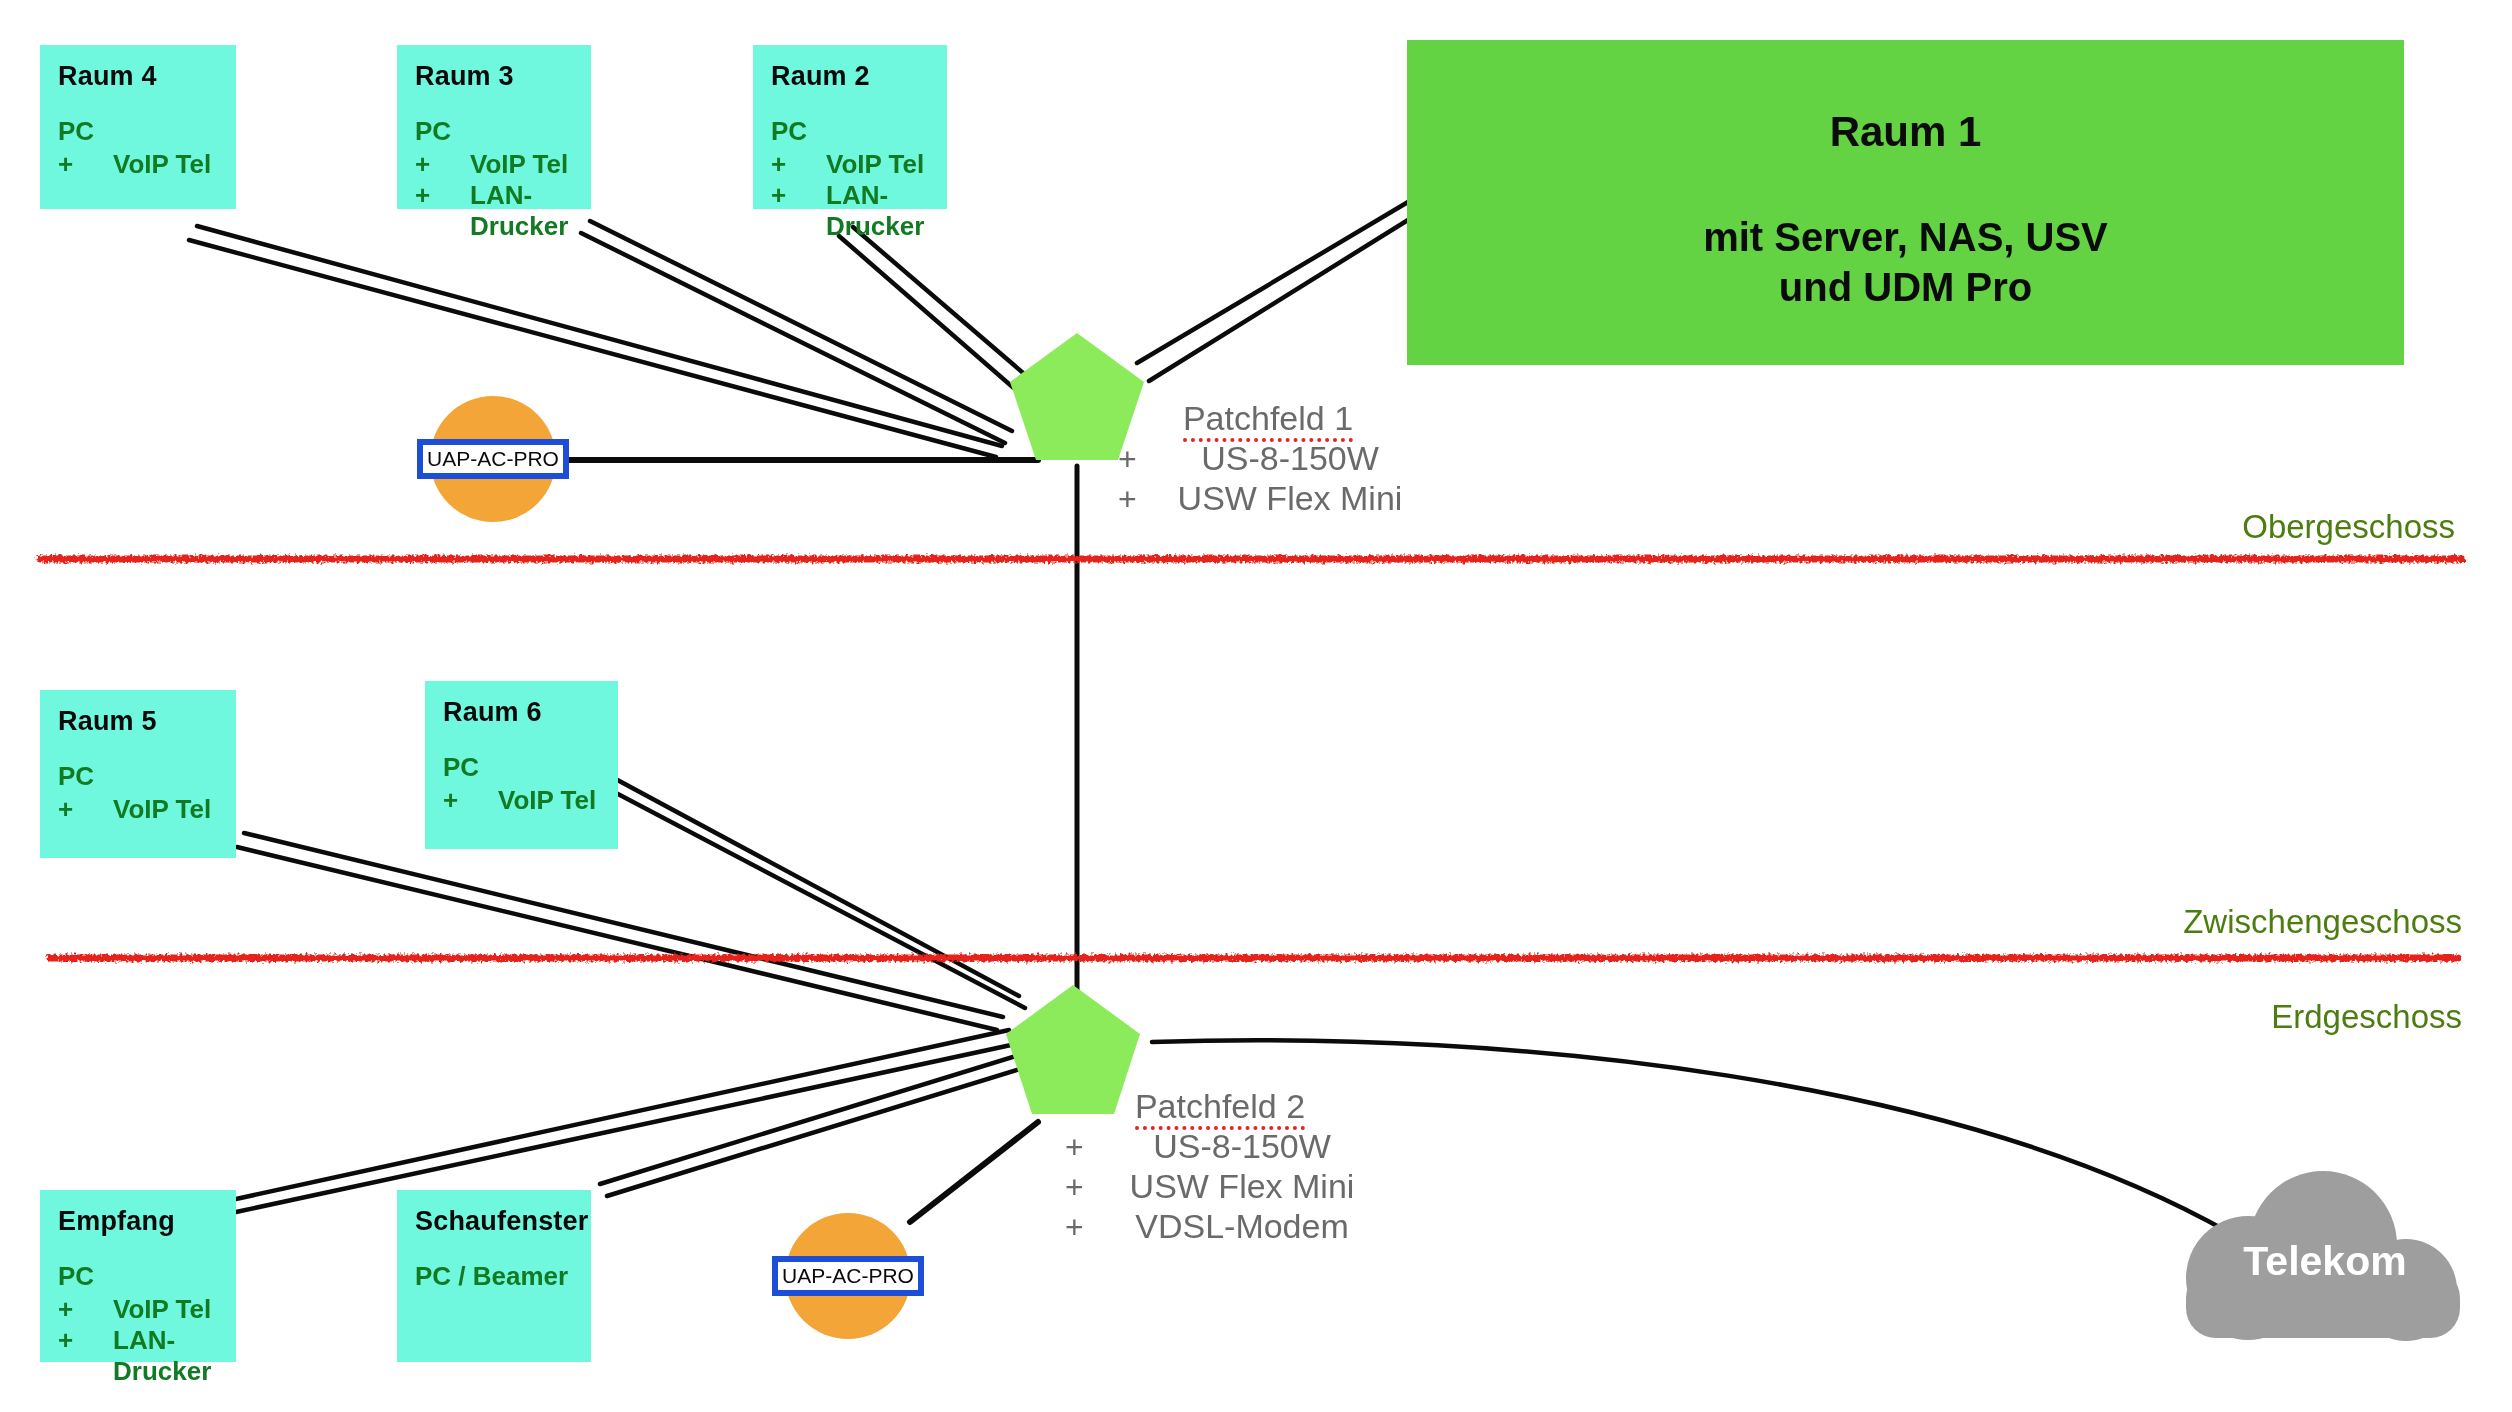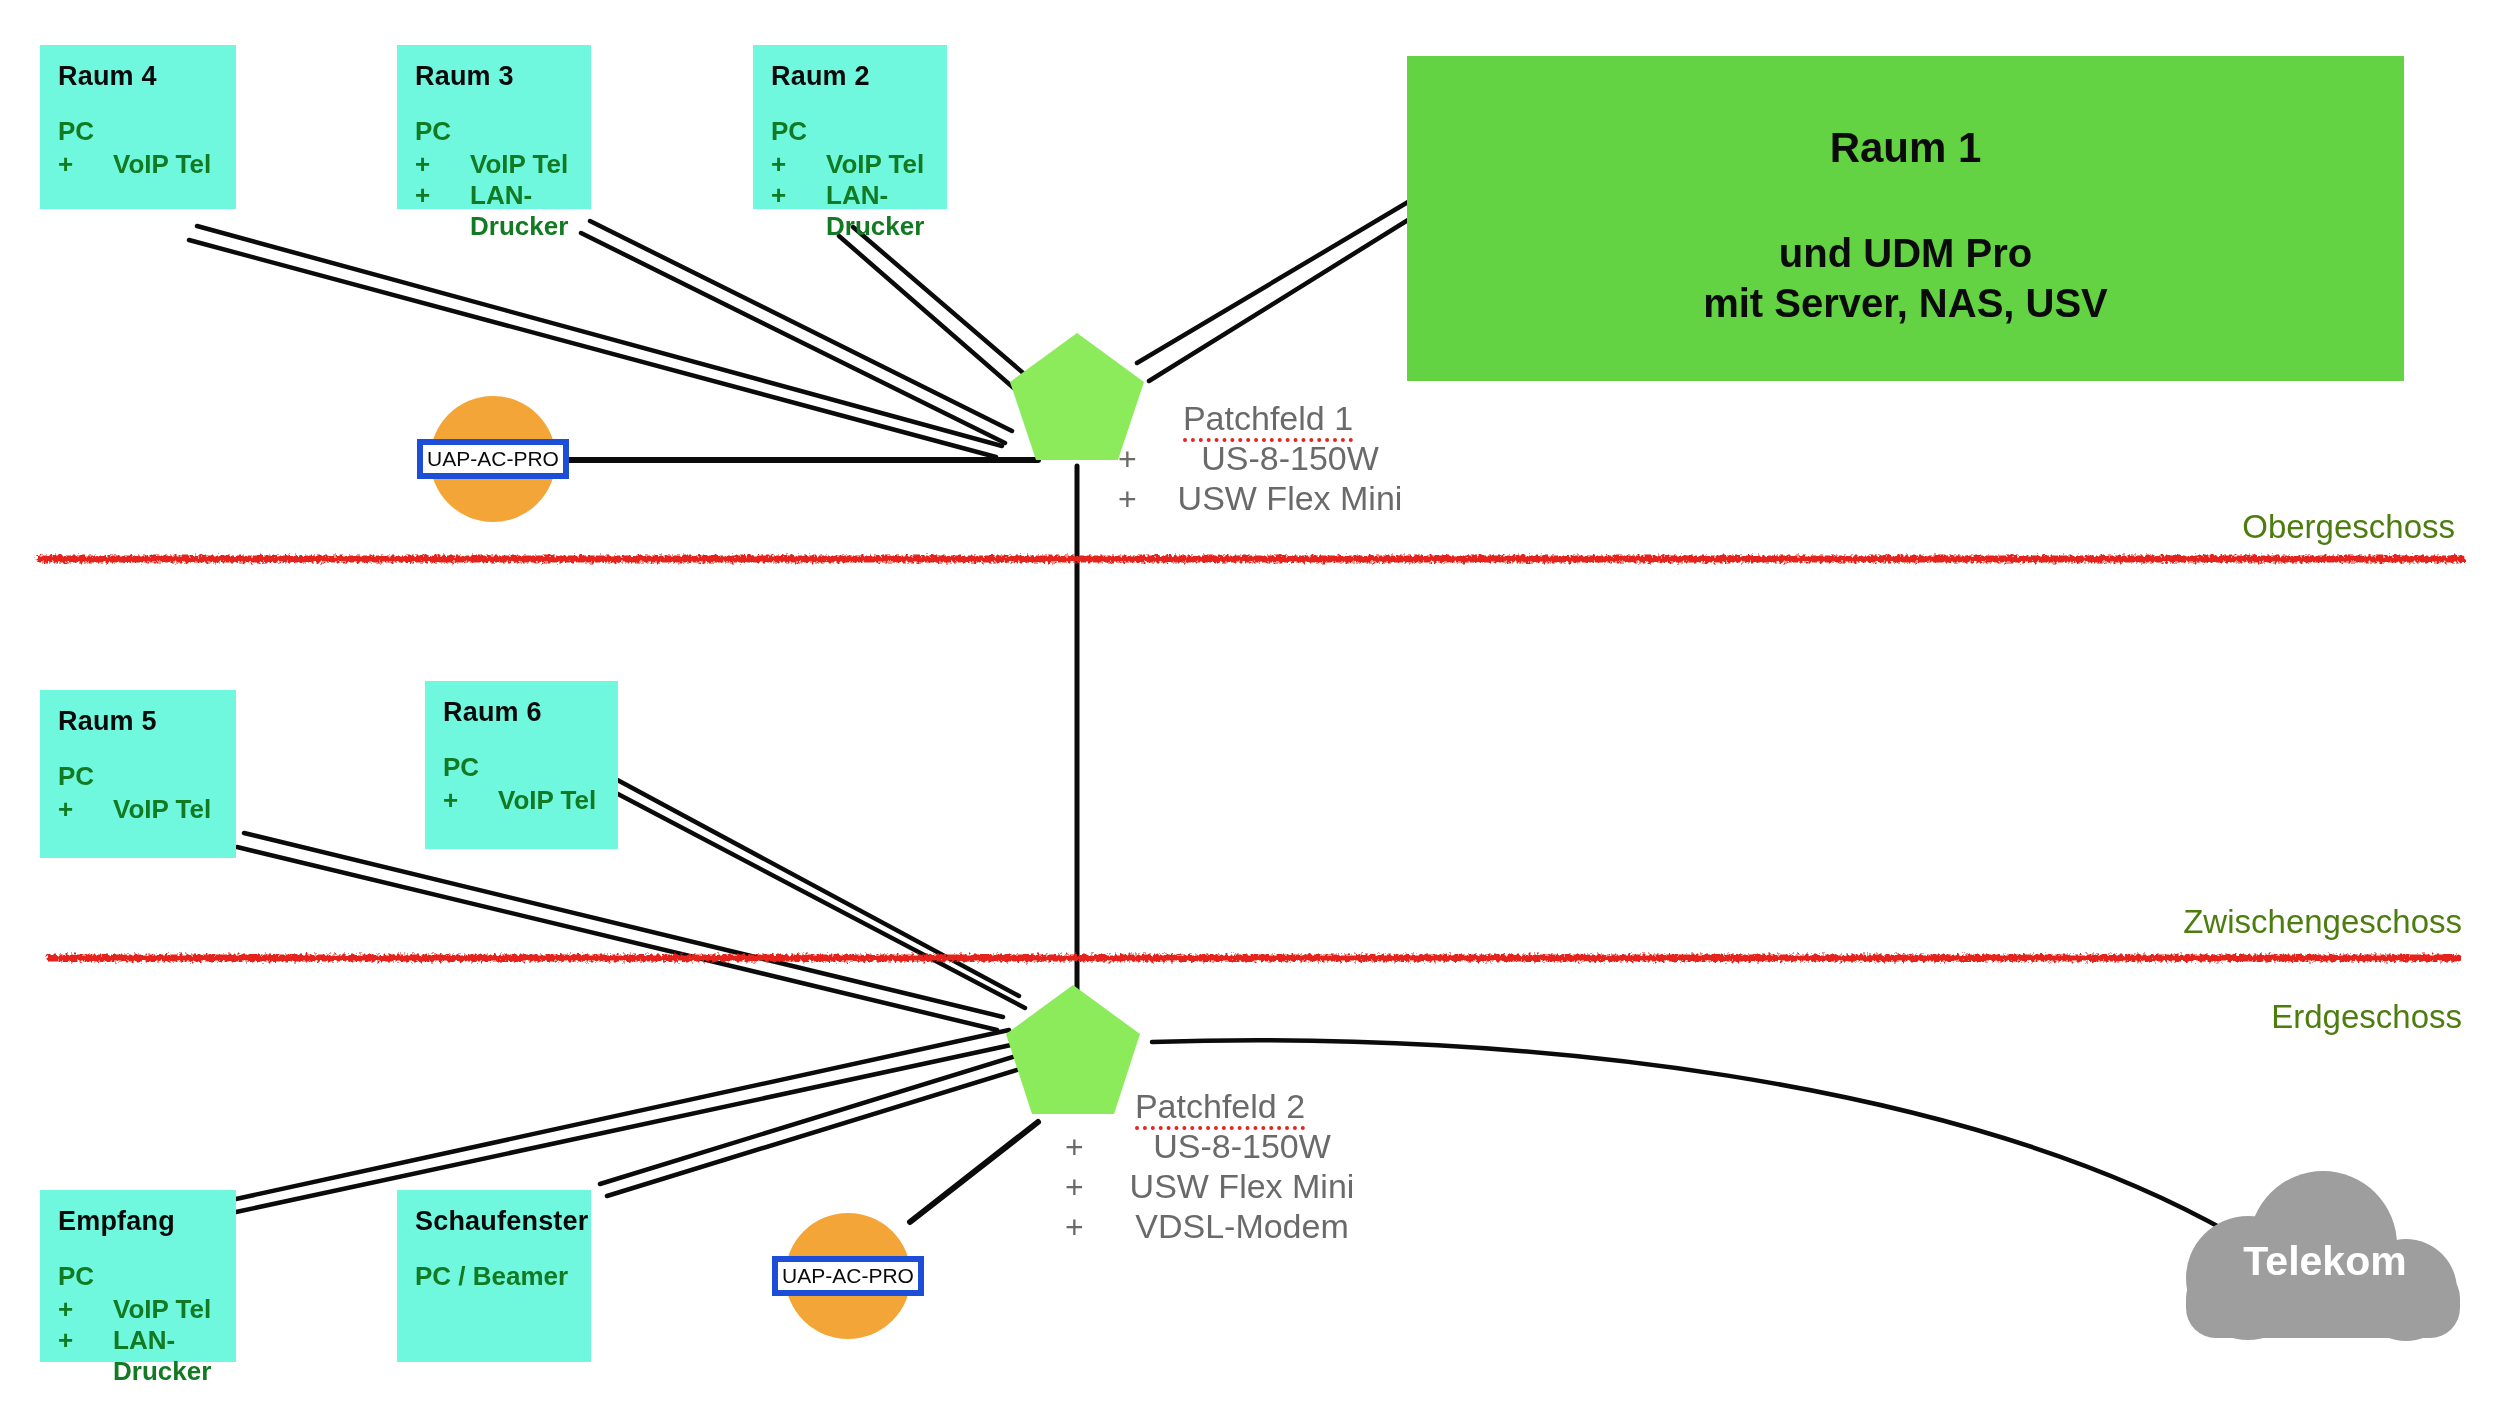--- a/index.html
+++ b/index.html
@@ -40,21 +40,21 @@
   }
   .room-row { display:flex; align-items:baseline; line-height:31px; }
   .plus {
     width:55px; flex:0 0 55px;
     font-size:26px; font-weight:bold; color:var(--text_green);
   }
   .room-item { font-size:26px; font-weight:bold; color:var(--text_green); }
 
   
   .big-room {
-    position:absolute; left:1407px; top:56px; width:997px; height:325px;
+    position:absolute; left:1407px; top:40px; width:997px; height:325px;
     background:var(--room_green); text-align:center; color:var(--ink);
   }
   .big-title { font-size:42px; font-weight:bold; margin-top:68px; }
   .big-sub { font-size:40px; font-weight:bold; line-height:50px; margin-top:56px; }
 
   
   .patchfeld { position:absolute; color:var(--text_gray); }
   .pf-title { text-align:center; font-size:34px; line-height:40px; margin-bottom:1px; }
   .pf-title-text { border-bottom:4px dotted var(--line_red); padding-bottom:1px; }
   .pf-row { display:flex; align-items:baseline; line-height:39px; }
@@ -169,22 +169,22 @@
     </div>
     <div class="room-row">
       <span class="plus">+</span>
       <span class="room-item">LAN-Drucker</span>
     </div>
   </div>
 
   <div class="big-room">
     <div class="big-title">Raum 1</div>
     <div class="big-sub">
+      <div>mit Server, NAS, USV</div>
       <div>und UDM Pro</div>
-      <div>mit Server, NAS, USV</div>
     </div>
   </div>
 
   <div class="room" style="left:40px; top:690px; width:196px; height:168px;">
     <div class="room-title">Raum 5</div>
     <div class="room-device">PC</div>
     <div class="room-row">
       <span class="plus">+</span>
       <span class="room-item">VoIP Tel</span>
     </div>

